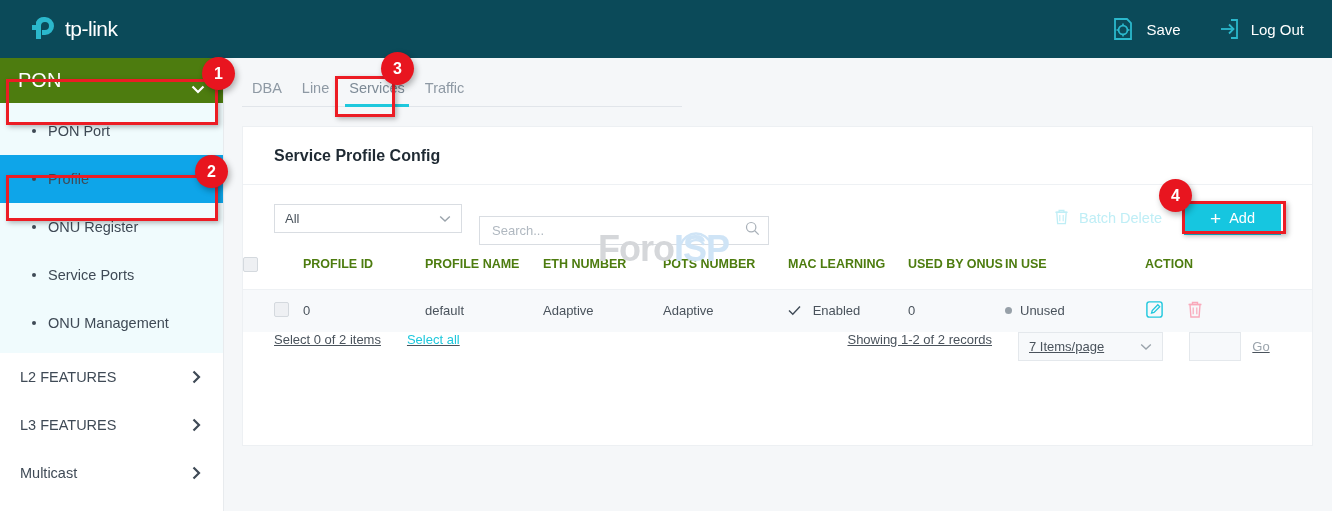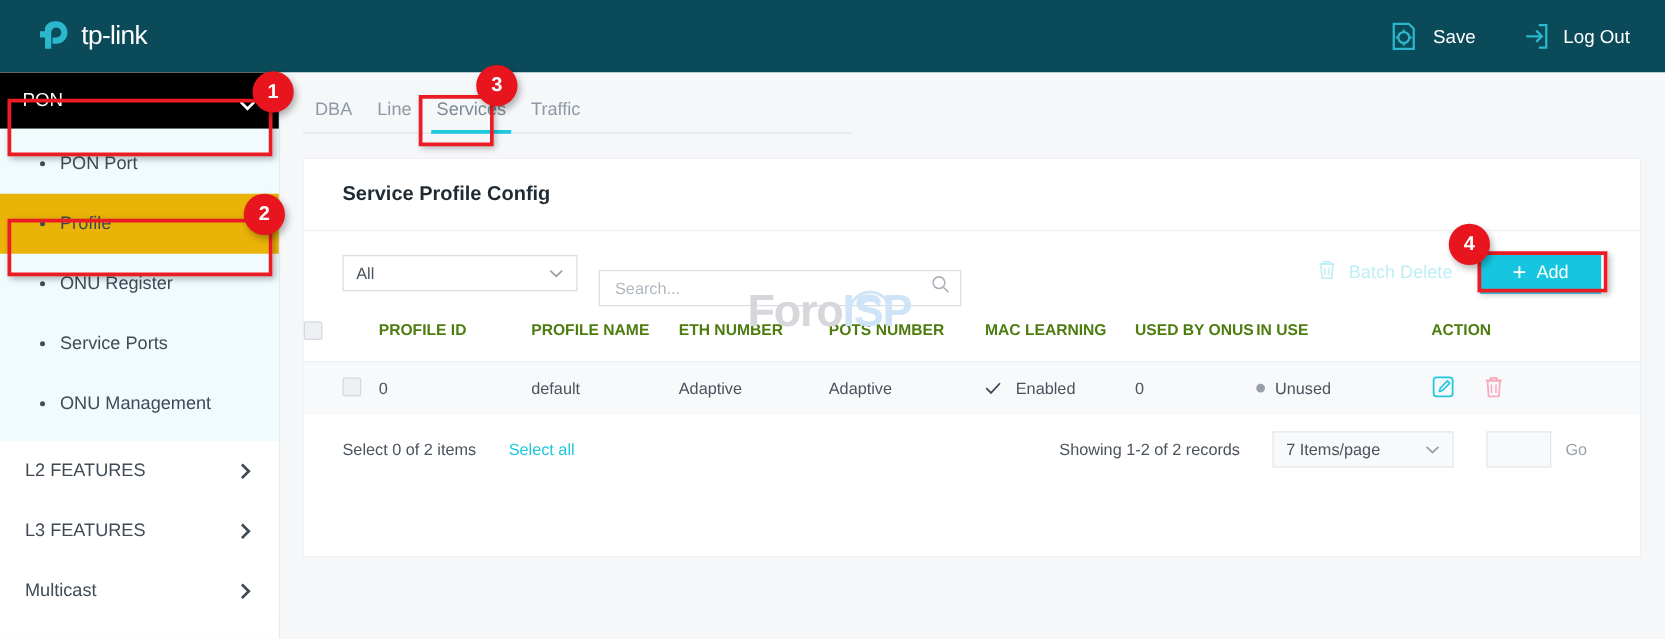--- a/index.html
+++ b/index.html
@@ -31,36 +31,36 @@
   .tb-action .tb-label {
     color: #ffffff; font-size: 15px; margin-left: 10px; white-space: nowrap;
   }
 
   
   .sidebar {
     position: absolute; left: 0; top: 58px; width: 224px; height: 453px;
     background: #ffffff; border-right: 1px solid #e8ebee;
   }
   .nav-top {
-    height: 45px; background: #000000; color: #ffffff;
+    height: 45px; background: #4d7c0f; color: #ffffff;
     display: flex; align-items: center; padding: 0 18px;
-    font-size: 15px; cursor: pointer;
+    font-size: 20px; cursor: pointer;
   }
   .nav-top .cap { flex: 1; }
   .chev-down { width: 14px; height: 9px; }
   .submenu { background: #f0fbfd; padding: 4px 0 6px 0; }
   .sub-item {
     height: 48px; display: flex; align-items: center;
     padding-left: 32px; font-size: 14.5px; color: #3f4a56; cursor: pointer;
   }
   .sub-item .dot {
     width: 4px; height: 4px; border-radius: 50%;
     background: #3f4a56; margin-right: 12px; flex: none;
   }
-  .sub-item.active { background: #eab308; align-items: center; }
+  .sub-item.active { background: #0ea5e9; align-items: center; }
   .group-item {
     height: 48px; display: flex; align-items: center;
     padding: 0 22px 0 20px; font-size: 14.5px; color: #3f4a56;
     cursor: pointer; background: #ffffff;
   }
   .group-item .glabel { flex: 1; }
   .chev-right { width: 9px; height: 14px; }
 
   
   .content {
@@ -137,22 +137,22 @@
   }
   .icon-check { width: 13px; height: 11px; margin-right: 8px; vertical-align: -1px; }
   .dot-gray {
     width: 7px; height: 7px; border-radius: 50%; background: #97a0a8;
     display: inline-block; margin-right: 8px; vertical-align: 1px;
   }
   .act-icons { display: flex; align-items: center; gap: 22px; }
   .act-icons svg { cursor: pointer; }
 
   .tfooter {
-    display: flex; align-items: center; height: 56px; padding: 0 31px;
-    font-size: 13px; color: #4a535c;
+    display: flex; height: 56px; padding: 0 31px;
+    font-size: 13px; color: #4a535c; text-decoration: underline;
   }
   .sel-all { color: #1ec8dd; margin-left: 26px; cursor: pointer; }
   .showing { margin-left: auto; }
   .per-page {
     width: 145px; height: 29px; border: 1px solid #e4e8ec; background: #f7f9fb;
     margin-left: 26px; display: flex; align-items: center; padding: 0 10px;
     font-size: 13px; color: #4a535c; cursor: pointer;
   }
   .per-page .pp-val { flex: 1; }
   .jump-input {

